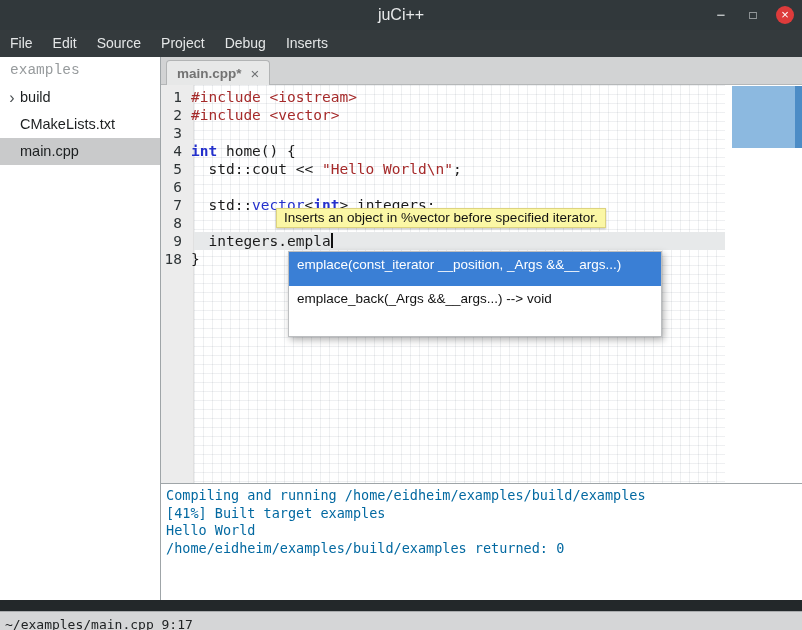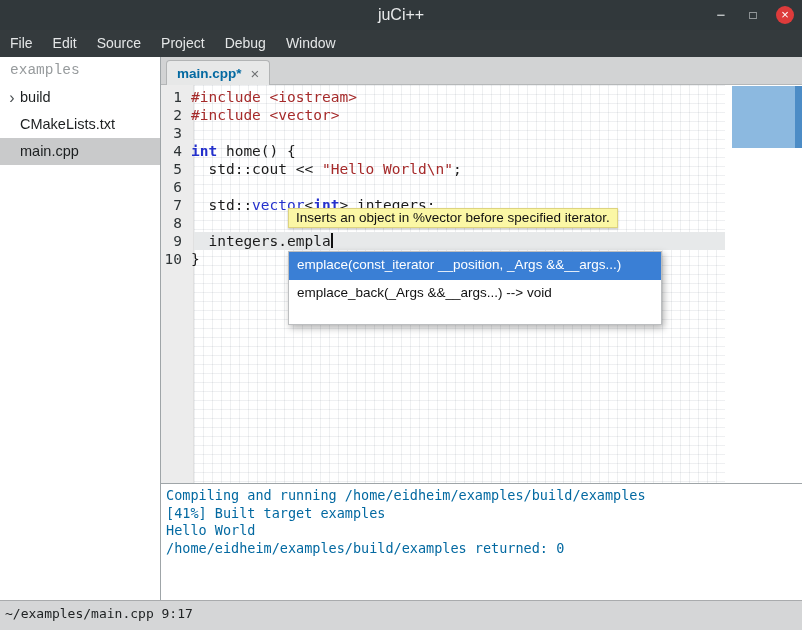--- a/index.html
+++ b/index.html
@@ -25,77 +25,77 @@
   .tree-row { height:27px; line-height:27px; font-size:14.5px; color:#1c1f20; display:flex; align-items:center; }
   .tree-row.selected { background:var(--selectedrow,#c9cacb); }
   .expander { width:16px; text-align:center; color:#4a4f52; font-size:16px; margin-left:4px; }
   .indent { width:20px; }
   .tree-label { white-space:nowrap; }
 
   
   .tabbar { position:absolute; left:161px; top:57px; right:0; height:28px; background:#d2d3d4; border-bottom:1px solid #b5b7b8; }
   .tab { display:inline-flex; align-items:center; margin-left:5px; margin-top:3px; height:25px; padding:0 10px;
          background:#e7e8e8; border:1px solid #b2b4b5; border-bottom:none; border-radius:4px 4px 0 0; }
-  .tab-label { font-weight:bold; font-size:13.5px; color:#0369a1; }
+  .tab-label { font-weight:bold; font-size:13.5px; color:#737373; }
   .tab-close { margin-left:9px; color:#6f7173; font-size:15px; }
 
   
   .editor { position:absolute; left:161px; top:85px; right:0; bottom:147px; background:#ffffff; overflow:hidden; }
   .gutter-bg { position:absolute; left:0; top:0; width:33px; bottom:0; background:#ececec; border-right:1px solid #e0e0e0; }
   .grid-bg { position:absolute; left:33px; top:0; width:531px; bottom:0;
     background-image:
       linear-gradient(to right, rgba(90,105,120,0.10) 1px, transparent 1px),
       linear-gradient(to bottom, rgba(90,105,120,0.10) 1px, transparent 1px);
     background-size:9px 9px; }
   .lines { position:relative; padding-top:3px; z-index:1; }
   .line { display:flex; height:18px; line-height:18px; font-family:"DejaVu Sans Mono", monospace; font-size:14.5px; position:relative; }
   .line.current::before { content:""; position:absolute; left:33px; width:531px; top:0; height:100%; background:#e7e9ea; z-index:0; }
   .lnum { width:27px; text-align:right; padding-right:6px; color:#2e3436; flex:none; position:relative; z-index:1; }
   .lcode { padding-left:3px; white-space:pre; color:#1a1a1a; position:relative; z-index:1; }
   .cursor { display:inline-block; width:2px; height:15px; background:#111; vertical-align:-2px; }
 
   
-  .tooltip { position:absolute; left:127px; top:123px; background:var(--tooltip,#fbf7a5); border:1px solid #ddd37f;
+  .tooltip { position:absolute; left:115px; top:123px; background:var(--tooltip,#fbf7a5); border:1px solid #ddd37f;
     padding:1px 7px 2px 7px; font-size:13.5px; color:#111; white-space:nowrap; z-index:5;
     box-shadow:0 1px 2px rgba(0,0,0,0.25); }
 
   
   .popup { position:absolute; left:127px; top:166px; width:374px; background:#fff; border:1px solid #bcbec0;
     padding-bottom:16px; z-index:6; box-shadow:2px 3px 7px rgba(0,0,0,0.3); }
-  .pop-row { height:28px; line-height:26px; padding:0 8px; font-size:13.5px; color:#121212; white-space:nowrap; overflow:hidden; }
+  .pop-row { height:34px; line-height:26px; padding:0 8px; font-size:13.5px; color:#121212; white-space:nowrap; overflow:hidden; }
   .pop-row.sel { background:var(--selection,#3a7fd5); color:#ffffff; }
 
   
   .ov-light { position:absolute; top:1px; right:7px; width:63px; height:62px; background:#7fb1dd; opacity:0.9; z-index:4; }
   .ov-strip { position:absolute; top:1px; right:0; width:7px; height:62px; background:#4c8ccб; background:#4c8cc6; z-index:4; }
 
   
   .output { position:absolute; left:161px; right:0; top:483px; height:117px; background:#ffffff; border-top:1px solid #9fa5a8;
     padding:3px 5px; overflow:hidden; }
   .out-line { font-family:"DejaVu Sans Mono", monospace; font-size:13.5px; line-height:17.5px; color:#0369a1; white-space:pre; }
 
   
-  .statusbar { position:absolute; left:0; right:0; bottom:0; height:30px; background:#d5d6d7; border-top:1px solid #a9abad;
+  .statusbar { position:absolute; left:0; right:0; bottom:0; height:19px; background:#d5d6d7; border-top:1px solid #a9abad;
     font-family:"DejaVu Sans Mono", monospace; font-size:13px; color:#202324; line-height:26px; padding-left:5px; }
 </style>
 </head>
 <body>
 
 <div class="window">
 
   <div class="titlebar">
     <div class="title">juCi++</div>
     <div class="controls">
       <span class="wbtn">−</span>
       <span class="wbtn max">□</span>
       <span class="wbtn close">×</span>
     </div>
   </div>
 
-  <div class="menubar" id="menubar"><span class="menu-item">File</span><span class="menu-item">Edit</span><span class="menu-item">Source</span><span class="menu-item">Project</span><span class="menu-item">Debug</span><span class="menu-item">Window</span></div>
+  <div class="menubar" id="menubar"><span class="menu-item">File</span><span class="menu-item">Edit</span><span class="menu-item">Source</span><span class="menu-item">Project</span><span class="menu-item">Debug</span><span class="menu-item">Inserts</span></div>
 
   <div class="sidebar">
     <div class="side-header">examples</div>
     <div id="tree">
         <div class="tree-row">
           <span class="expander">›</span>
           <span class="tree-label">build</span>
         </div>
         <div class="tree-row">
           <span class="indent"></span>
@@ -149,21 +149,21 @@
         </div>
         <div class="line">
           <span class="lnum">8</span>
           <span class="lcode"></span>
         </div>
         <div class="line current">
           <span class="lnum">9</span>
           <span class="lcode"><span style="color: rgb(26, 26, 26);">  integers.empla</span><span class="cursor"></span></span>
         </div>
         <div class="line">
-          <span class="lnum">10</span>
+          <span class="lnum">18</span>
           <span class="lcode"><span style="color: rgb(26, 26, 26);">}</span></span>
         </div>
       </div>
     <div class="tooltip">Inserts an object in %vector before specified iterator.</div>
     <div class="popup" id="popup">
         <div class="pop-row sel">emplace(const_iterator __position, _Args &amp;&amp;__args...)</div>
         <div class="pop-row">emplace_back(_Args &amp;&amp;__args...) --&gt; void</div>
       </div>
     <div class="ov-light"></div>
     <div class="ov-strip"></div>

